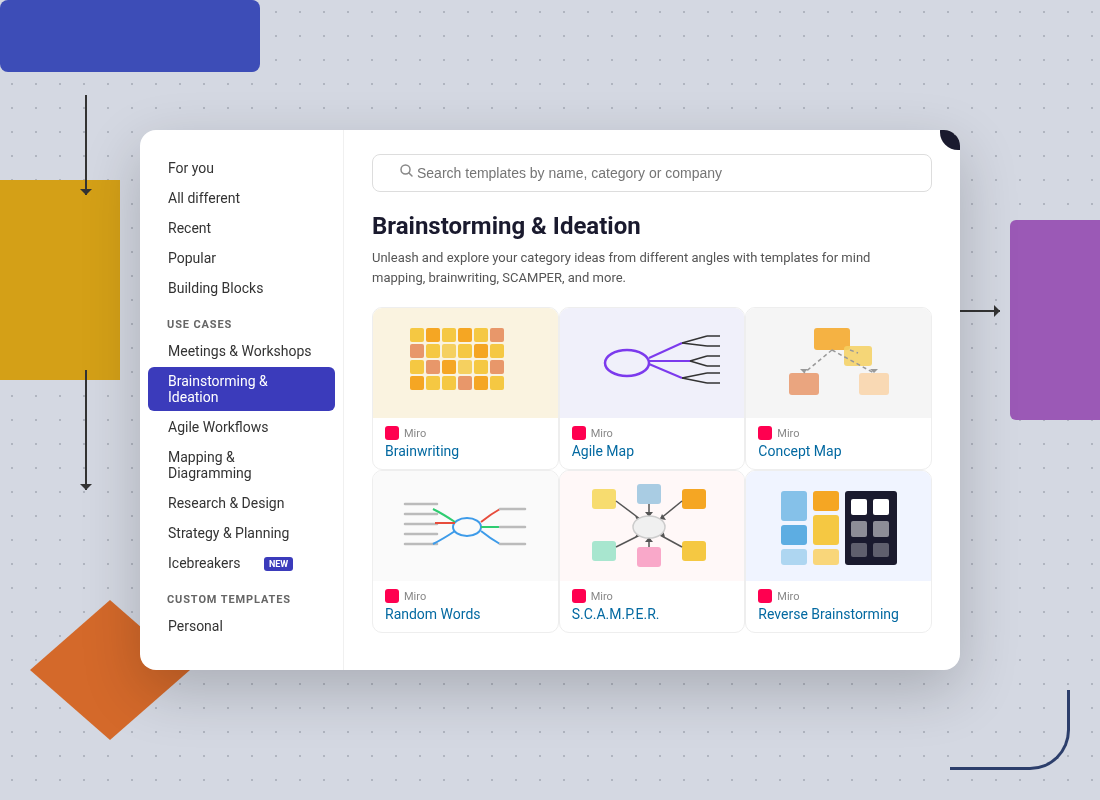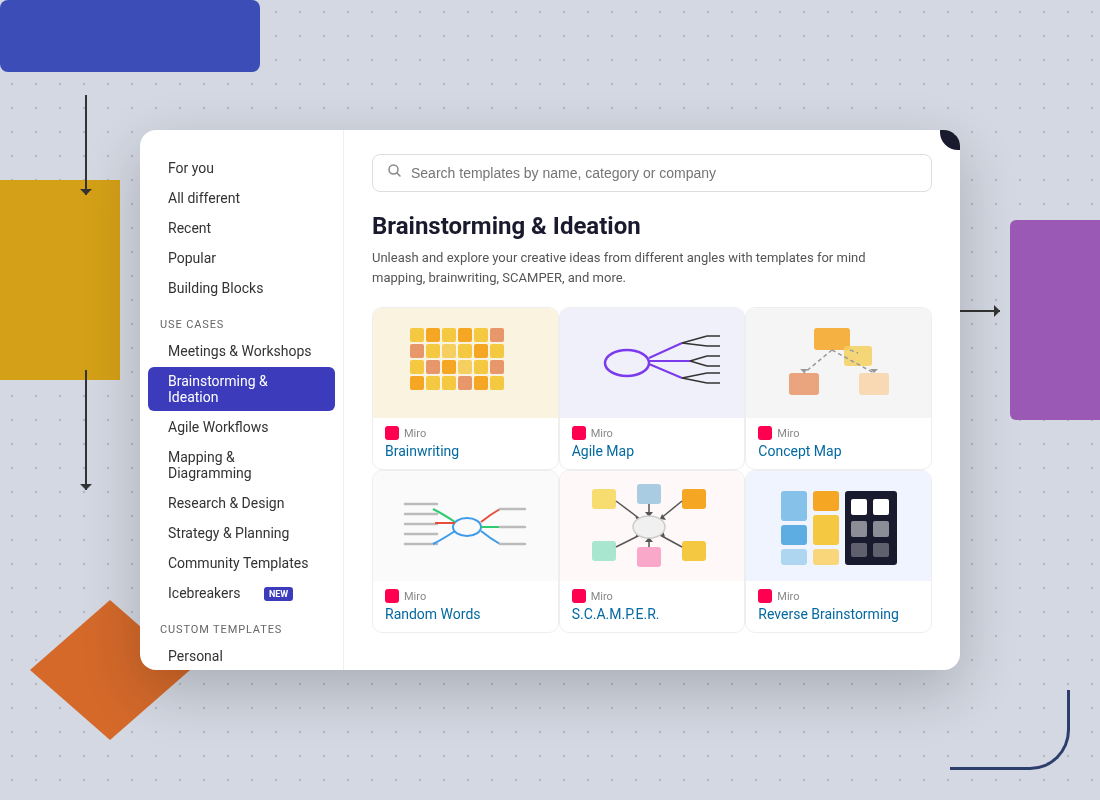--- a/index.html
+++ b/index.html
@@ -175,23 +175,23 @@
     .sidebar-nav-item {
       padding: 6px 20px;
       font-size: 14px;
       color: #333;
       cursor: pointer;
       border-radius: 6px;
       margin: 0 8px 2px;
     }
 
     .sidebar-section-label {
-      padding: 14px 20px 6px;
+      padding: 14px 27px 6px;
       font-size: 11px;
-      font-weight: 400;
+      font-weight: 700;
       color: #666;
       letter-spacing: 0.08em;
       text-transform: uppercase;
     }
 
     .sidebar-nav-item.active {
       background: #3b3bbb;
       color: #fff;
     }
 
@@ -217,23 +217,23 @@
       padding: 24px 28px;
       overflow-y: auto;
     }
 
     
     .search-bar {
       display: flex;
       align-items: center;
       border: 1px solid #ddd;
       border-radius: 8px;
-      padding: 8px 14px;
+      padding: 8px 26px;
       margin-bottom: 20px;
-      gap: 8px;
+      gap: 2px;
     }
     .search-bar input {
       border: none;
       outline: none;
       flex: 1;
       font-size: 14px;
       color: #666;
     }
     .search-icon-svg {
       color: #888;
@@ -355,21 +355,20 @@
       <div class="sidebar-nav-item">Building Blocks</div>
 
       <div class="sidebar-section-label">USE CASES</div>
       <div class="sidebar-nav-item">Meetings &amp; Workshops</div>
       <div class="sidebar-nav-item active">Brainstorming &amp; Ideation</div>
       <div class="sidebar-nav-item">Agile Workflows</div>
       <div class="sidebar-nav-item">Mapping &amp; Diagramming</div>
       <div class="sidebar-nav-item">Research &amp; Design</div>
       <div class="sidebar-nav-item">Strategy &amp; Planning</div>
 
-      <div class="sidebar-nav-item">Community Templates</div>
       <div class="sidebar-nav-item">
         Icebreakers <span class="badge-new">NEW</span>
       </div>
 
       <div class="sidebar-section-label">CUSTOM TEMPLATES</div>
       <div class="sidebar-nav-item">Personal</div>
 
     </div>
 
     <div class="main-content">
@@ -378,21 +377,21 @@
         <span class="search-icon-svg">
           <svg width="16" height="16" viewBox="0 0 16 16" fill="none">
             <circle cx="6.5" cy="6.5" r="4.5" stroke="#888" stroke-width="1.5"></circle>
             <path d="M10 10l3 3" stroke="#888" stroke-width="1.5" stroke-linecap="round"></path>
           </svg>
         </span>
         <input type="text" placeholder="Search templates by name, category or company" style="">
       </div>
 
       <div class="content-title">Brainstorming &amp; Ideation</div>
-      <div class="content-desc">Unleash and explore your creative ideas from different angles with templates for mind mapping, brainwriting, SCAMPER, and more.</div>
+      <div class="content-desc">Unleash and explore your category ideas from different angles with templates for mind mapping, brainwriting, SCAMPER, and more.</div>
 
       <div class="template-grid">
 
         <div class="template-card">
           <div class="template-card-thumb thumb-brainwriting">
             <svg width="130" height="90" viewBox="0 0 130 90" fill="none">
 
               <rect x="10" y="10" width="14" height="14" rx="2" fill="#f5c842"></rect>
               <rect x="26" y="10" width="14" height="14" rx="2" fill="#f5a623"></rect>
               <rect x="42" y="10" width="14" height="14" rx="2" fill="#f5c842"></rect>

